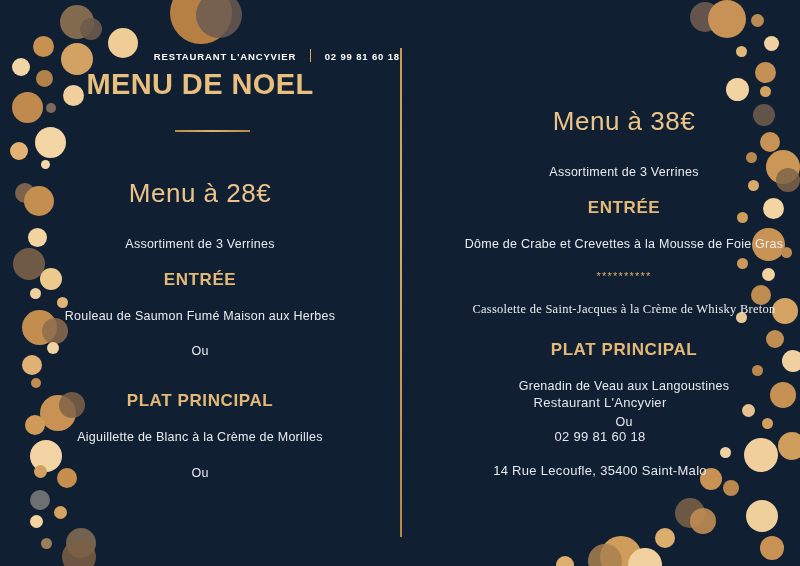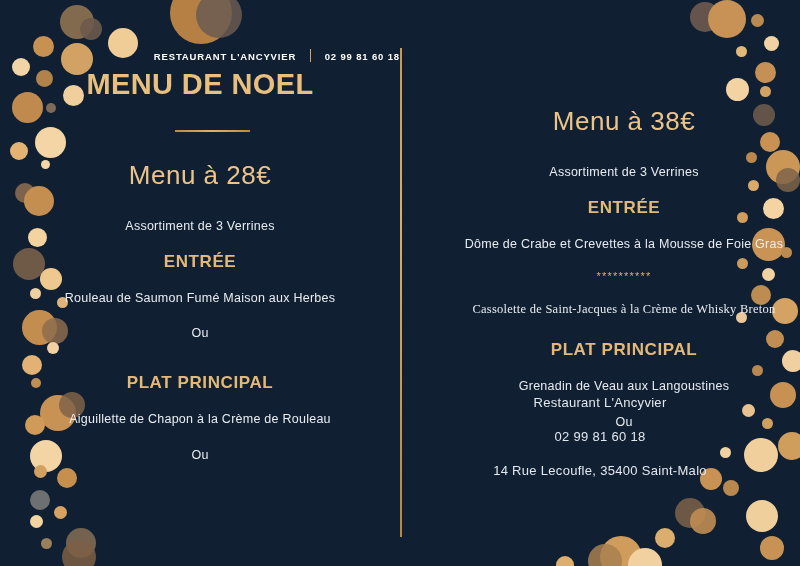--- a/index.html
+++ b/index.html
@@ -254,28 +254,28 @@
     <div class="brandline">
       <span>RESTAURANT L'ANCYVIER</span>
       <span class="sep"></span>
       <span>02 99 81 60 18</span>
     </div>
 
     <div class="main-title">MENU DE NOEL</div>
 
     <div class="gold-rule"></div>
 
-    <div class="menu-block" style="top:160px;">
+    <div class="menu-block" style="top:178px;">
       <div class="menu-title">Menu à 28€</div>
       <div class="menu-item">Assortiment de 3 Verrines</div>
       <div class="section-head">ENTRÉE</div>
       <div class="menu-item">Rouleau de Saumon Fumé Maison aux Herbes</div>
       <div class="menu-item or">Ou</div>
       <div class="section-head" style="margin-top:31px;">PLAT PRINCIPAL</div>
-      <div class="menu-item">Aiguillette de Chapon à la Crème de Rouleau</div>
+      <div class="menu-item">Aiguillette de Blanc à la Crème de Morilles</div>
       <div class="menu-item or">Ou</div>
     </div>
 
   </div>
 
   <div class="col-right">
 
     <div class="menu-block" style="top:106px;margin-left:24px;">
       <div class="menu-title">Menu à 38€</div>
       <div class="menu-item">Assortiment de 3 Verrines</div>

